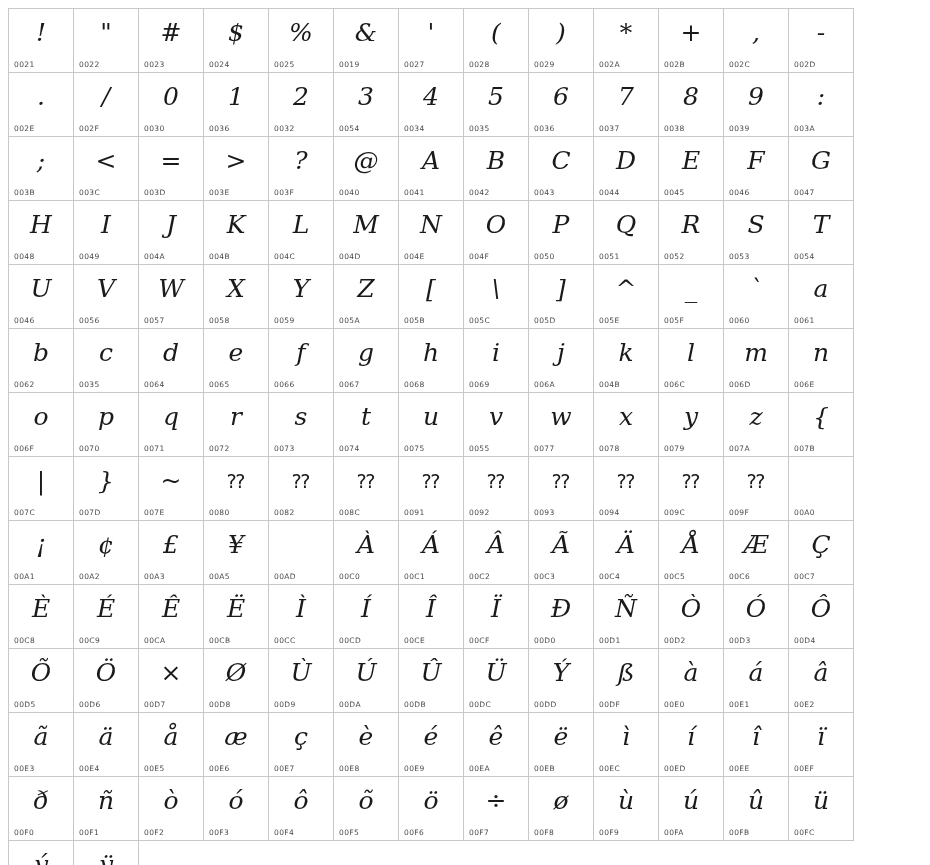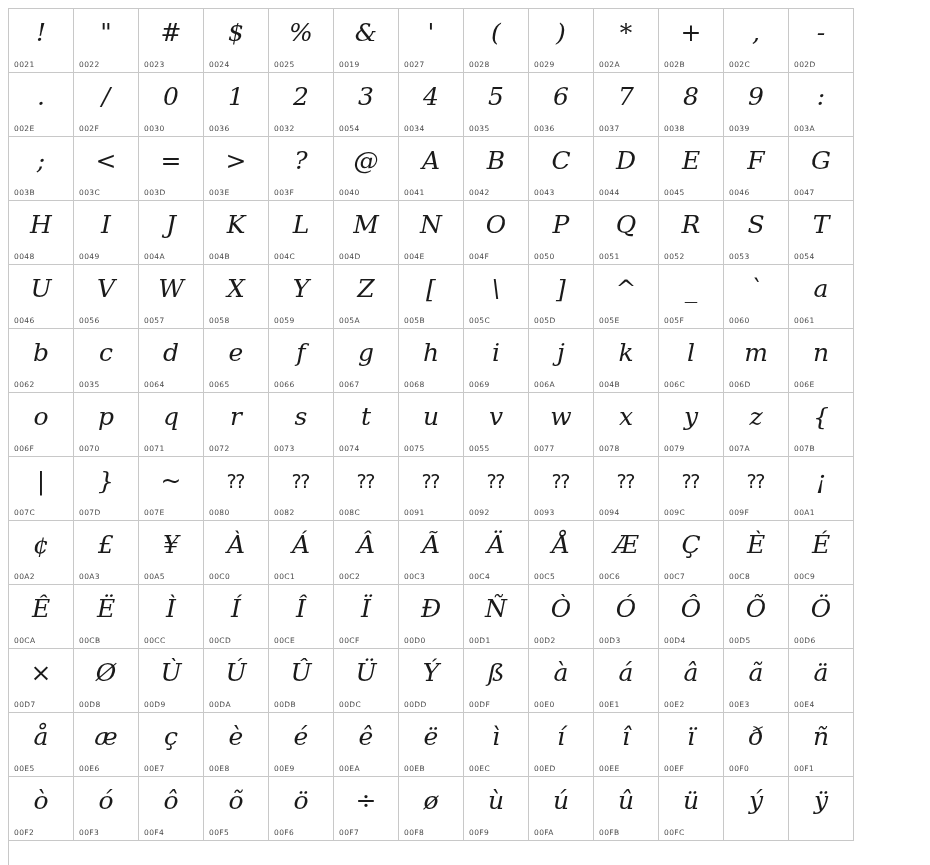--- a/index.html
+++ b/index.html
@@ -480,34 +480,42 @@
       </div>
       <div class="cell">
         <div class="glyph notdef">⁇</div>
         <div class="code">009C</div>
       </div>
       <div class="cell">
         <div class="glyph notdef">⁇</div>
         <div class="code">009F</div>
       </div>
       <div class="cell">
+        <div class="glyph"></div>
+        <div class="code">00A0</div>
+      </div>
+      <div class="cell">
         <div class="glyph">¡</div>
         <div class="code">00A1</div>
       </div>
       <div class="cell">
         <div class="glyph">¢</div>
         <div class="code">00A2</div>
       </div>
       <div class="cell">
         <div class="glyph">£</div>
         <div class="code">00A3</div>
       </div>
       <div class="cell">
         <div class="glyph">¥</div>
         <div class="code">00A5</div>
+      </div>
+      <div class="cell">
+        <div class="glyph">­</div>
+        <div class="code">00AD</div>
       </div>
       <div class="cell">
         <div class="glyph">À</div>
         <div class="code">00C0</div>
       </div>
       <div class="cell">
         <div class="glyph">Á</div>
         <div class="code">00C1</div>
       </div>
       <div class="cell">

